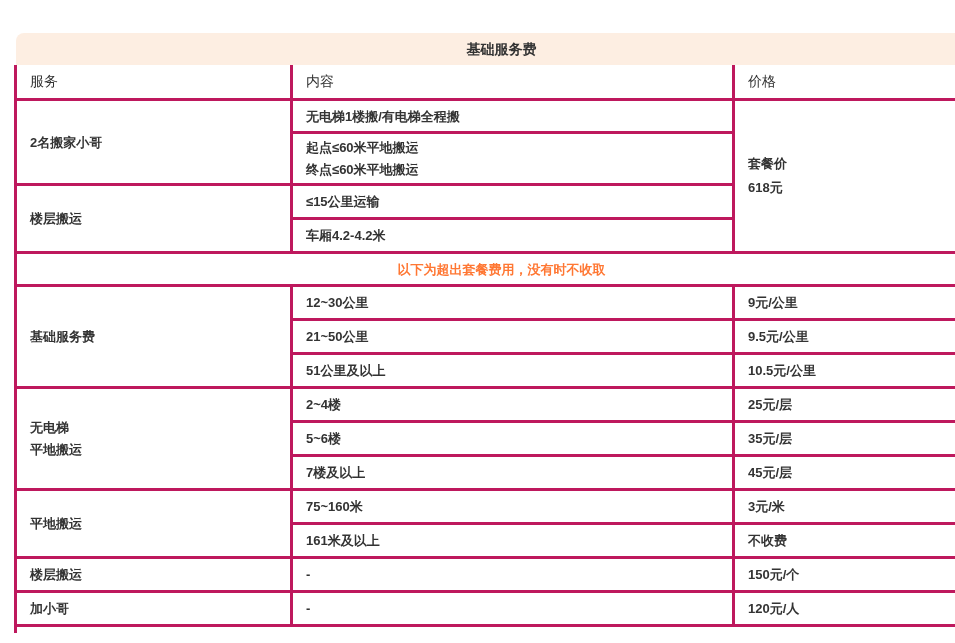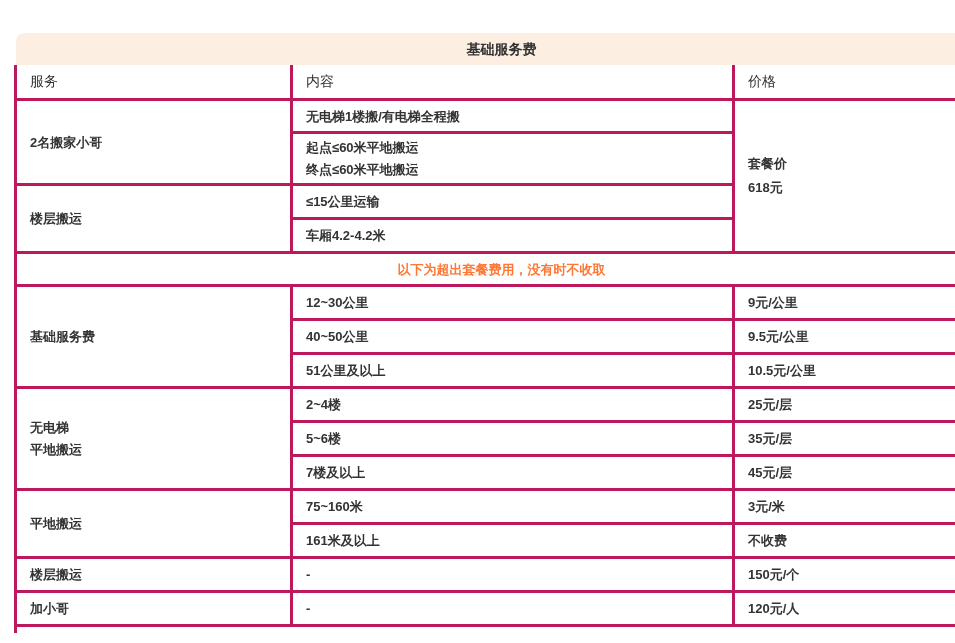--- a/index.html
+++ b/index.html
@@ -112,21 +112,21 @@
     <tr class="notice-row">
       <td colspan="3">以下为超出套餐费用，没有时不收取</td>
     </tr>
 
     <tr class="row-n">
       <td class="col-service" rowspan="3">基础服务费</td>
       <td>12~30公里</td>
       <td>9元/公里</td>
     </tr>
     <tr class="row-n">
-      <td>40~50公里</td>
+      <td>21~50公里</td>
       <td>9.5元/公里</td>
     </tr>
     <tr class="row-n">
       <td>51公里及以上</td>
       <td>10.5元/公里</td>
     </tr>
 
     <tr class="row-n">
       <td class="col-service two-line" rowspan="3">
         <div>无电梯</div>

